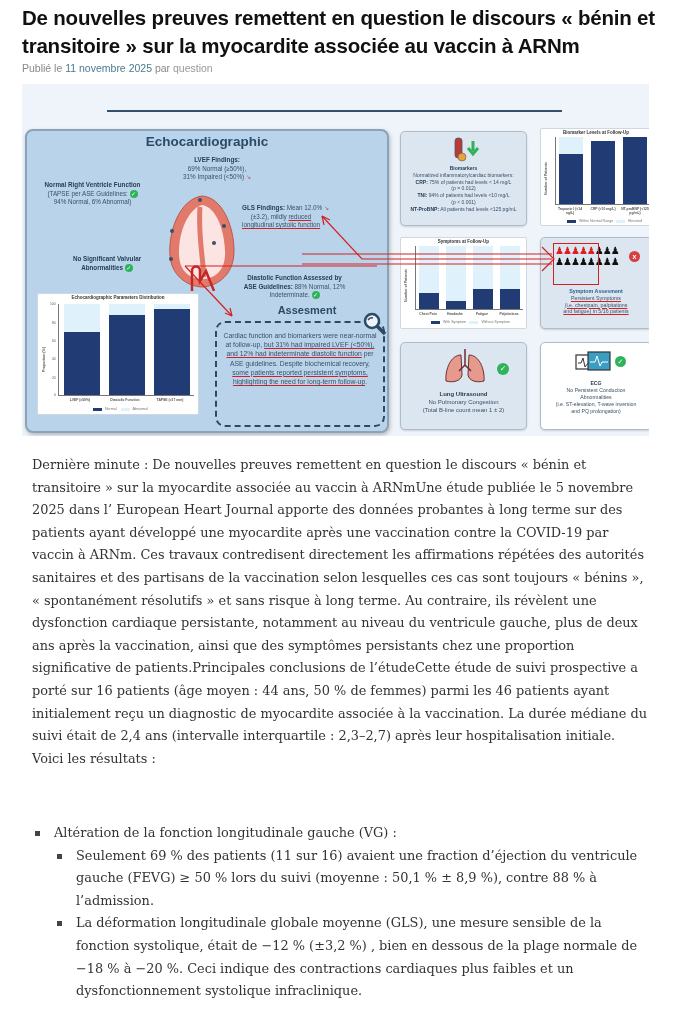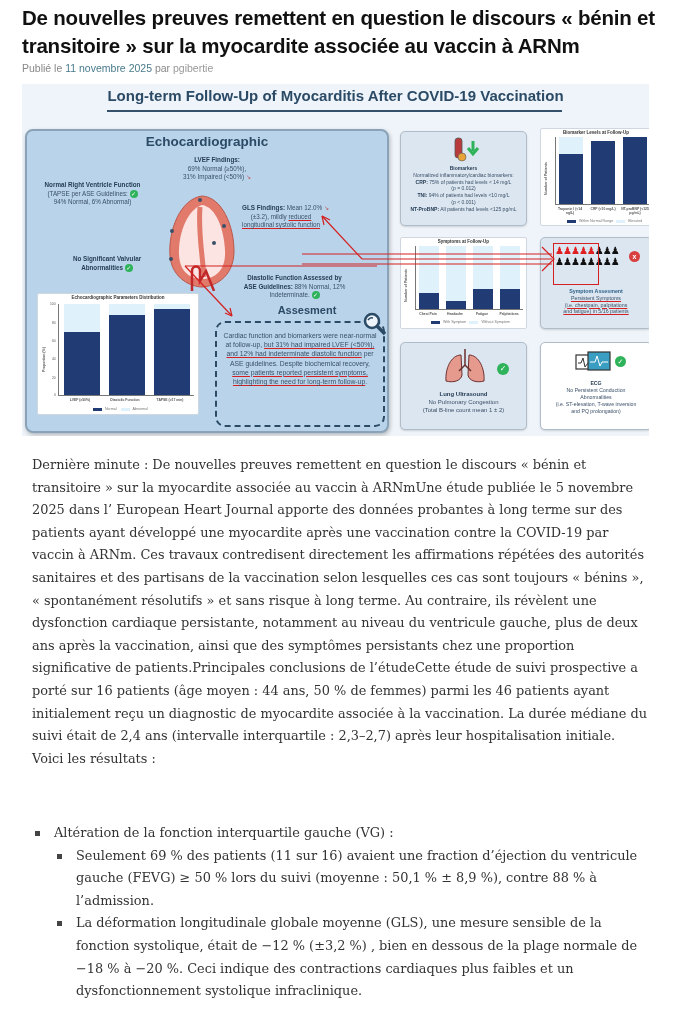--- a/index.html
+++ b/index.html
@@ -51,25 +51,24 @@
   .ul1 li { position: relative; padding-left: 22px; }
   .ul1 li::before { content: ""; position: absolute; left: 3px; top: 9px; width: 5px; height: 5px; background: #444; }
   .ul2 { list-style: none; margin-top: 0; }
   .ul2 li { padding-left: 22px; }
 </style>
 </head>
 <body>
 
 <h1 class="post-title">De nouvelles preuves remettent en question le discours « bénin et transitoire » sur la myocardite associée au vaccin à ARNm</h1>
 <div class="meta">
-  <span>Publié le </span><a>11 novembre 2025</a><span> par </span><a style="color:#999;">pgibertie</a>
+  <span>Publié le </span><a>11 novembre 2025</a><span> par </span><a style="color:#999;">question</a>
 </div>
 
 <div class="info">
-  <div class="info-title">Long-term Follow-Up of Myocarditis After COVID-19 Vaccination</div>
   <div class="info-title-rule"></div>
 
   <div class="echo">
     <div class="echo-title">Echocardiographic</div>
 
     <div class="annot" style="left:140px; top:25px; width:100px;">
       <b>LVEF Findings:</b><br>
       <span>69% Normal (≥50%),</span><br>
       <span>31% Impaired (&lt;50%)</span> <span class="down">↘</span>
     </div>
@@ -271,21 +270,21 @@
     </g>
   </svg>
 </div>
 
 <div class="article">
   <p>Dernière minute : De nouvelles preuves remettent en question le discours « bénin et transitoire » sur la myocardite associée au vaccin à ARNmUne étude publiée le 5 novembre 2025 dans l’ European Heart Journal apporte des données probantes à long terme sur des patients ayant développé une myocardite après une vaccination contre la COVID-19 par vaccin à ARNm. Ces travaux contredisent directement les affirmations répétées des autorités sanitaires et des partisans de la vaccination selon lesquelles ces cas sont toujours « bénins », « spontanément résolutifs » et sans risque à long terme. Au contraire, ils révèlent une dysfonction cardiaque persistante, notamment au niveau du ventricule gauche, plus de deux ans après la vaccination, ainsi que des symptômes persistants chez une proportion significative de patients.Principales conclusions de l’étudeCette étude de suivi prospective a porté sur 16 patients (âge moyen : 44 ans, 50 % de femmes) parmi les 46 patients ayant initialement reçu un diagnostic de myocardite associée à la vaccination. La durée médiane du suivi était de 2,4 ans (intervalle interquartile : 2,3–2,7) après leur hospitalisation initiale. Voici les résultats :</p>
 </div>
 
 <ul class="ul1">
   <li>
-    <span>Altération de la fonction interquartile gauche (VG) :</span>
+    <span>Altération de la fonction longitudinale gauche (VG) :</span>
     <ul class="ul2">
       <li>Seulement 69 % des patients (11 sur 16) avaient une fraction d’éjection du ventricule gauche (FEVG) ≥ 50 % lors du suivi (moyenne : 50,1 % ± 8,9 %), contre 88 % à l’admission.</li>
       <li>La déformation longitudinale globale moyenne (GLS), une mesure sensible de la fonction systolique, était de −12 % (±3,2 %) , bien en dessous de la plage normale de −18 % à −20 %. Ceci indique des contractions cardiaques plus faibles et un dysfonctionnement systolique infraclinique.</li>
     </ul>
   </li>
 </ul>
 
 <style>
   .ul2 li { position: relative; }
   .ul2 li::before { content: ""; position: absolute; left: 3px; top: 9px; width: 5px; height: 5px; background: #444; }

